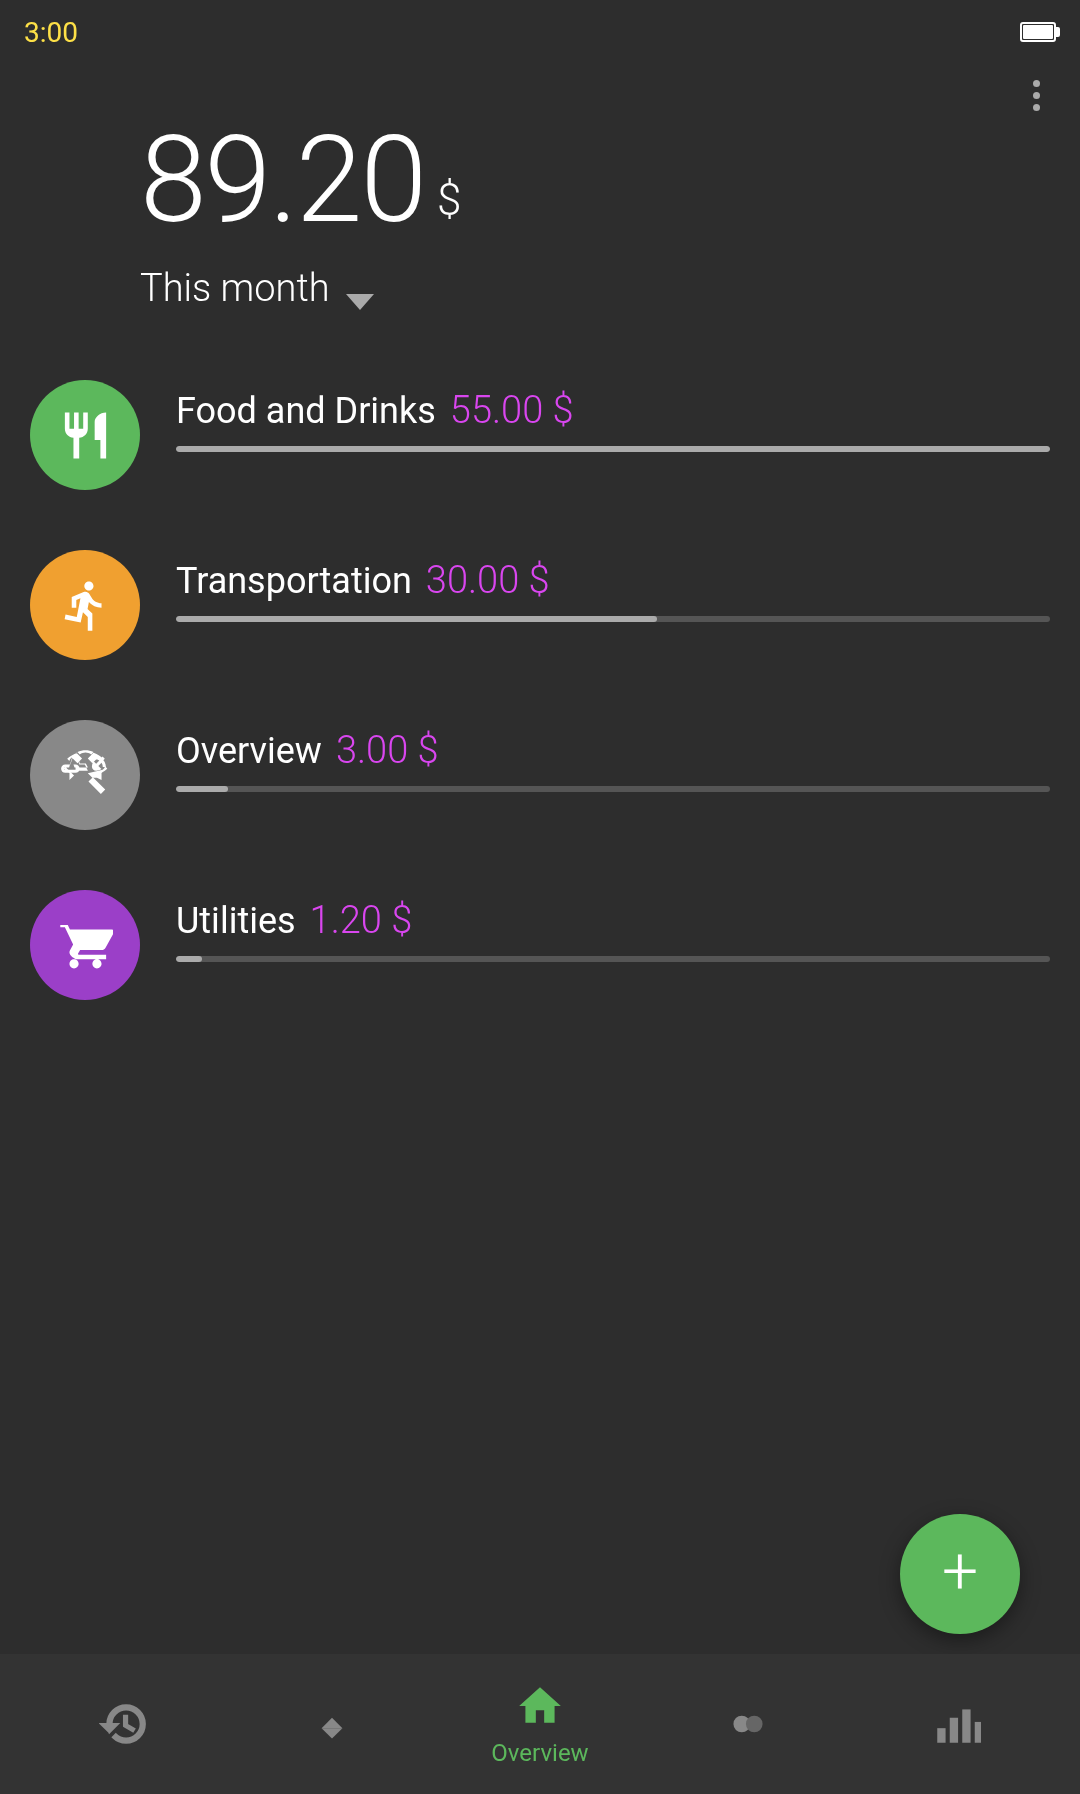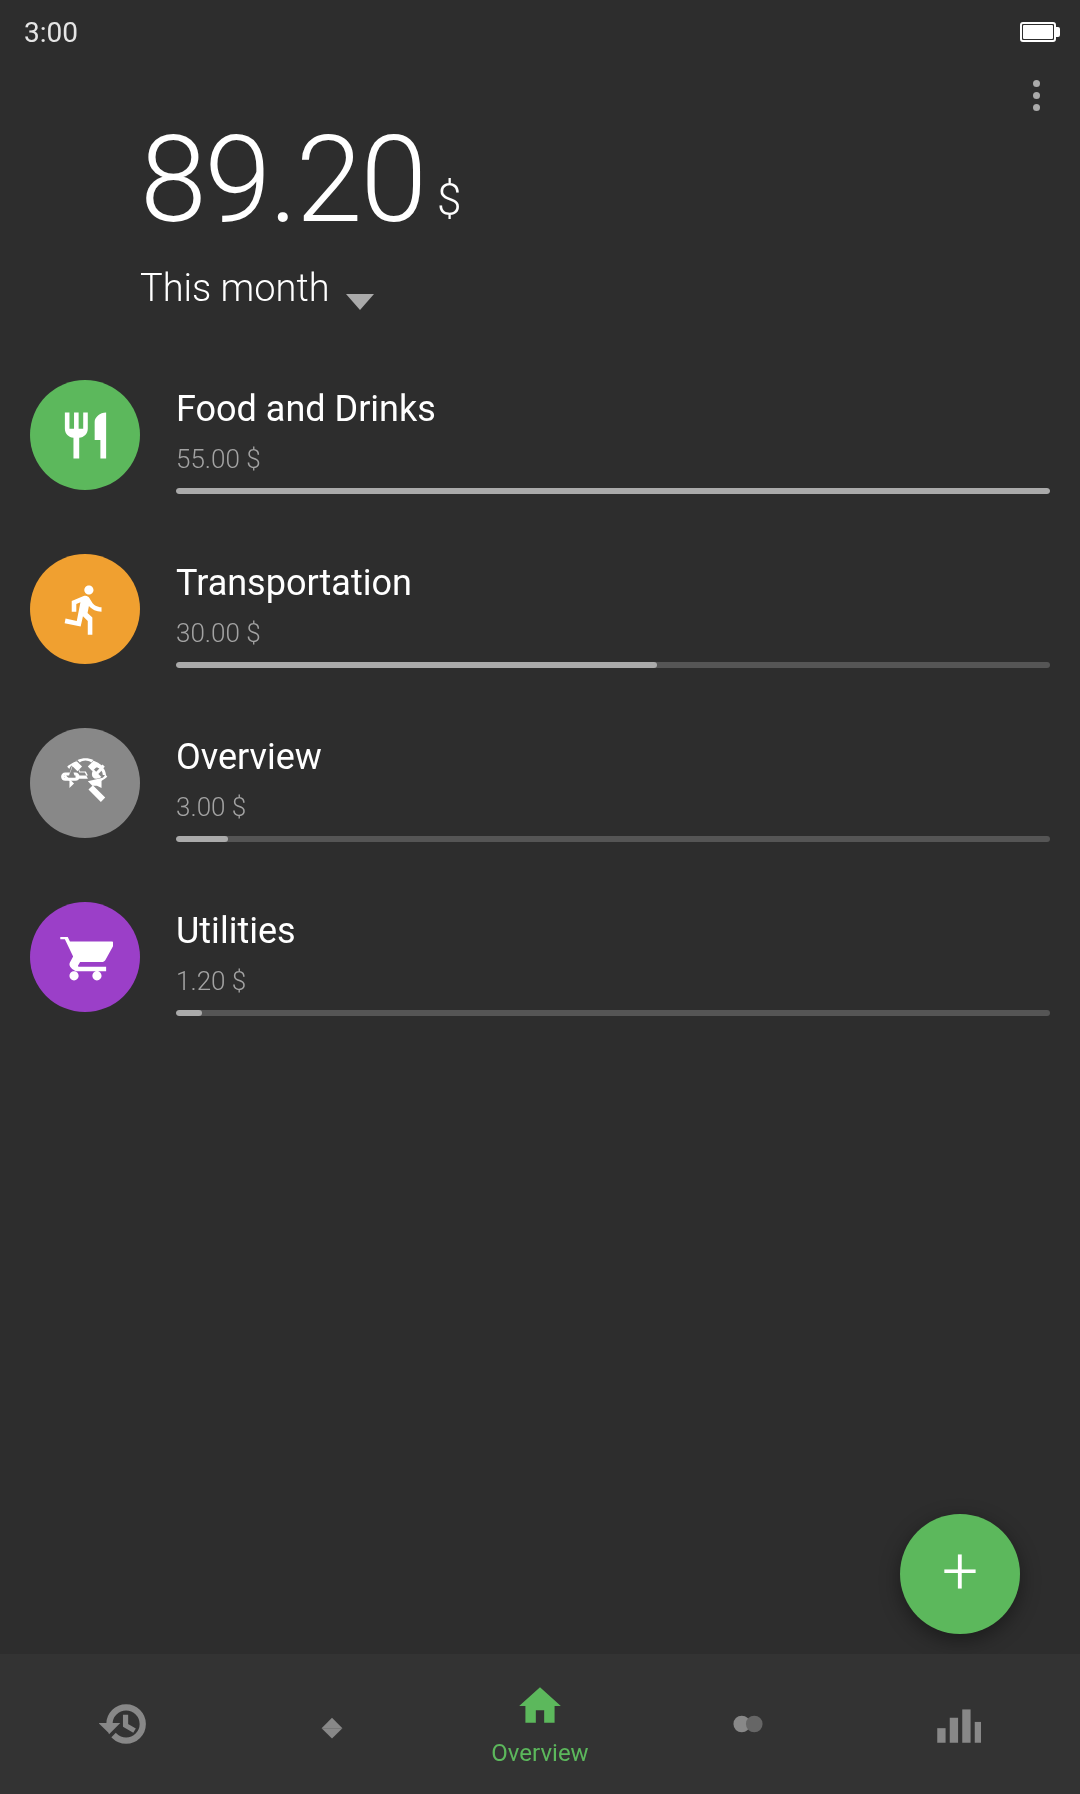--- a/index.html
+++ b/index.html
@@ -20,21 +20,21 @@
       display: flex;
       justify-content: space-between;
       align-items: center;
       padding: 14px 24px 10px;
       height: 60px;
     }
 
     .status-time {
       font-size: 28px;
       font-weight: 400;
-      color: #e5e5e5;
+      color: #fde047;
     }
 
     .battery-icon {
       width: 36px;
       height: 20px;
       border: 2px solid #fff;
       border-radius: 3px;
       position: relative;
       display: inline-block;
     }
@@ -177,33 +177,32 @@
     .category-info {
       flex: 1;
       padding-top: 8px;
     }
 
     .category-header {
       display: flex;
       align-items: baseline;
       gap: 14px;
       margin-bottom: 14px;
-      flex-direction: column;
     }
 
     .category-name {
       font-size: 36px;
       font-weight: 400;
       color: #ffffff;
     }
 
     .category-amount {
-      font-size: 26px;
+      font-size: 38px;
       font-weight: 300;
-      color: #a3a3a3;
+      color: #d946ef;
     }
 
     .progress-bar-bg {
       width: 100%;
       height: 6px;
       background: #555555;
       border-radius: 3px;
       overflow: hidden;
     }
 

